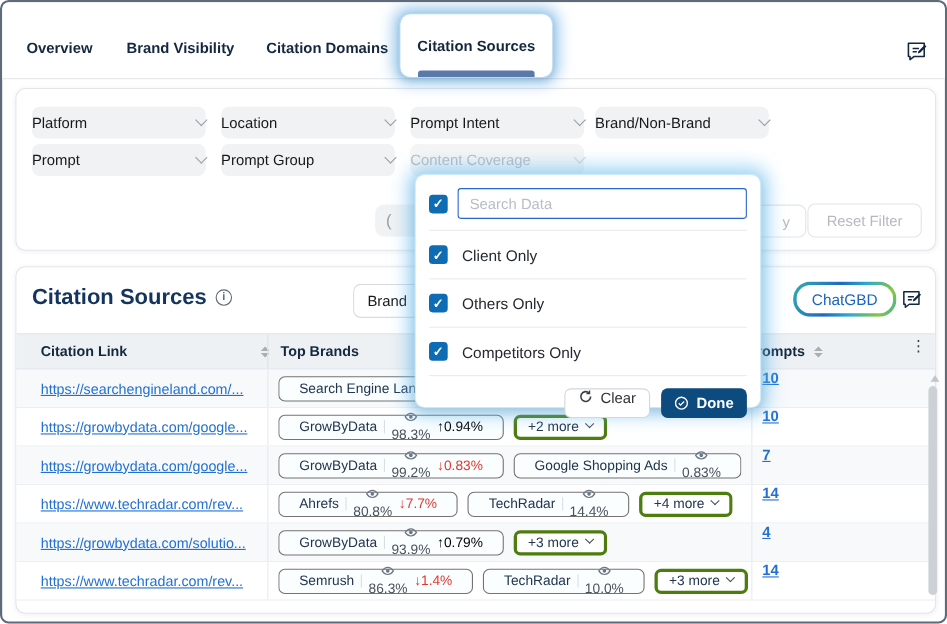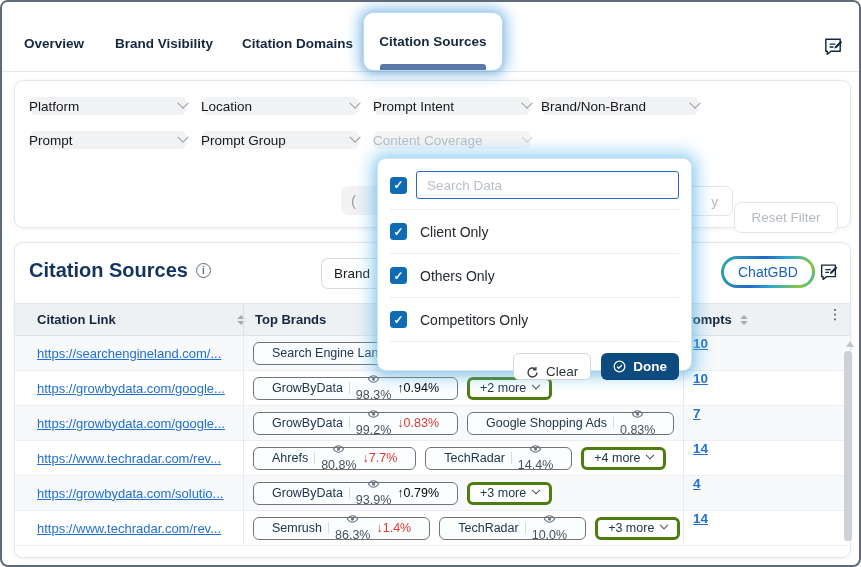--- a/index.html
+++ b/index.html
@@ -15,43 +15,43 @@
   .tab-active-box .lbl { font-size:13.5px; font-weight:700; color:#14273f; }
   .tab-underline { position:absolute; left:16px; right:16px; bottom:0; height:6px; background:#5b79a8; border-radius:3px 3px 0 0; }
   .msg-icon { position:absolute; cursor:pointer; }
 
   
   .card { position:absolute; left:12px; width:837px; background:#fff; border:1px solid #e3e6ea; border-radius:9px; box-shadow:0 1px 5px rgba(20,40,70,.07); }
   .filter-card { top:78px; height:148px; }
   .table-card  { top:240px; height:316px; }
 
   
-  .pill { position:absolute; height:18px; width:158px; background:#f1f2f3; border-radius:7px; display:flex; align-items:center; justify-content:space-between; padding:0 0; cursor:pointer; }
+  .pill { position:absolute; height:29px; width:158px; background:#f1f2f3; border-radius:7px; display:flex; align-items:center; justify-content:space-between; padding:0 0; cursor:pointer; }
   .pill .plabel { font-size:13.5px; color:#17181a; }
   .chev { width:8px; height:8px; border-right:1.7px solid #9aa0a6; border-bottom:1.7px solid #9aa0a6; transform:rotate(45deg) translate(-2px,-2px); }
   .pill.disabled { background:#f5f5f5;gap:16px; }
   .pill.disabled .plabel { color:#b9bdc3; }
   .pill.disabled .chev { border-color:#cfd3d8; }
 
   .ghost-pill { position:absolute; left:326px; top:105px; width:52px; height:29px; background:#f1f2f3; border-radius:8px; display:flex; align-items:center; padding-left:10px; color:#9aa0a6; font-size:15px; }
   .partial-btn { position:absolute; left:648px; top:105px; width:70px; height:30px; border:1px solid #e1e4e8; border-radius:7px; background:#fff; color:#b4b9c0; font-size:13.5px; display:flex; align-items:center; justify-content:flex-end; padding-right:14px; cursor:pointer; }
-  .reset-btn { position:absolute; left:719px; top:104px; width:104px; height:31px; border:1px solid #e1e4e8; border-radius:7px; background:#fff; color:#b4b9c0; font-size:13.5px; display:flex; align-items:center; justify-content:center; cursor:pointer;margin-top:17px; }
+  .reset-btn { position:absolute; left:719px; top:104px; width:104px; height:31px; border:1px solid #e1e4e8; border-radius:7px; background:#fff; color:#b4b9c0; font-size:13.5px; display:flex; align-items:center; justify-content:center; cursor:pointer; }
 
   
   .popup { position:absolute; left:376px; top:157px; width:313px; height:211px; background:#fff; border-radius:8px; z-index:50;
       box-shadow:0 0 0 1px #cde9f7, 0 0 16px 7px rgba(96,186,238,.6), 0 4px 10px rgba(0,0,0,.15);
       padding:10px 12px 12px; }
   .checkbox { width:17px; height:17px; background:#0d6cb4; border-radius:3.5px; color:#fff; font-size:12px; font-weight:700; display:flex; align-items:center; justify-content:center; flex:0 0 auto; cursor:pointer; }
   .search-row { display:flex; align-items:center; gap:9px; padding:2px 0 10px; border-bottom:1px solid #e9ebee; }
   .search-input { flex:1; height:28px; border:1.6px solid #2a66cc; border-radius:3px; padding:0 10px; font-size:13.5px; color:#333; outline:none; }
   .search-input::placeholder { color:#b9bec6; }
   .opt-row { display:flex; align-items:center; gap:13px; height:44px; border-bottom:1px solid #e9ebee; cursor:pointer; }
   .opt-row .olabel { font-size:14px; color:#24292f; }
   .popup-footer { display:flex; justify-content:flex-end; gap:10px; padding-top:11px; }
-  .clear-btn { display:flex; align-items:flex-end; gap:7px; border:1px solid #d3d7dc; background:#fff; border-radius:6px; height:27px; padding:0 12px; font-size:13.5px; color:#2e3338; cursor:pointer;margin-left:16px; }
+  .clear-btn { display:flex; align-items:flex-start; gap:7px; border:1px solid #d3d7dc; background:#fff; border-radius:6px; height:27px; padding:0 12px; font-size:13.5px; color:#2e3338; cursor:pointer;margin-left:16px; }
   .done-btn { display:flex; align-items:center; gap:7px; border:none; background:#0d4a7d; border-radius:6px; height:27px; padding:0 12px; font-size:13.5px; font-weight:700; color:#fff; cursor:pointer; }
 
   
   .sec-title { position:absolute; left:14px; top:16px; font-size:20px; font-weight:700; color:#14345e; display:flex; align-items:center; gap:8px; }
   .info-icon { width:15px; height:15px; border:1.4px solid #5f6b78; border-radius:50%; color:#5f6b78; font-size:10px; font-weight:700; display:inline-flex; align-items:center; justify-content:center; font-style:normal; }
   .brand-partial { position:absolute; left:306px; top:15px; width:70px; height:31px; border:1px solid #d7dadf; border-radius:7px 0 0 7px; border-right:none; background:#fff; font-size:13.5px; color:#17181a; display:flex; align-items:center; padding-left:12px; cursor:pointer; }
   .chatgbd { position:absolute; left:706px; top:13px; height:32px; padding:0 14px; display:flex; align-items:center; justify-content:center;
       border:3.5px solid transparent; border-radius:18px;
       background:linear-gradient(#fff,#fff) padding-box, linear-gradient(120deg,#2fb0ad,#2268c3 40%,#2aa8d0 60%,#8ac640 85%,#2fb0ad) border-box;
       font-size:14px; font-weight:400; color:#1b63c1; cursor:pointer; }

